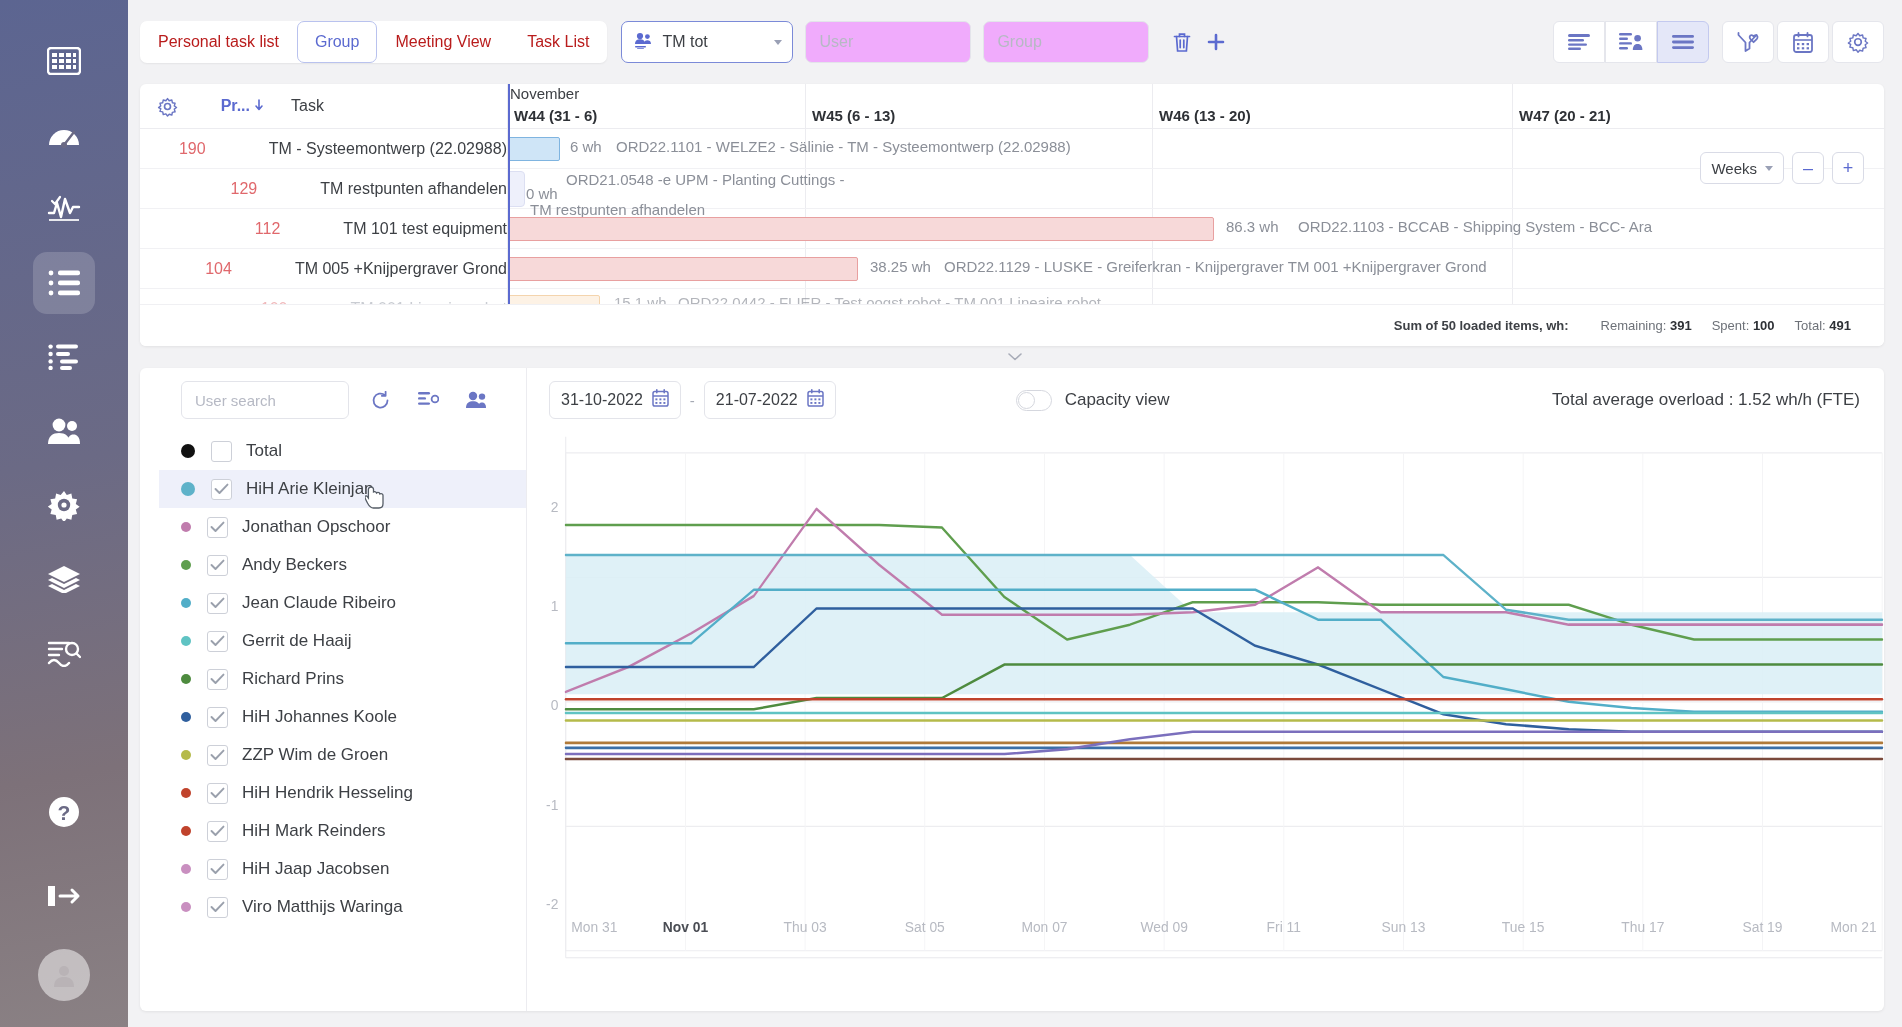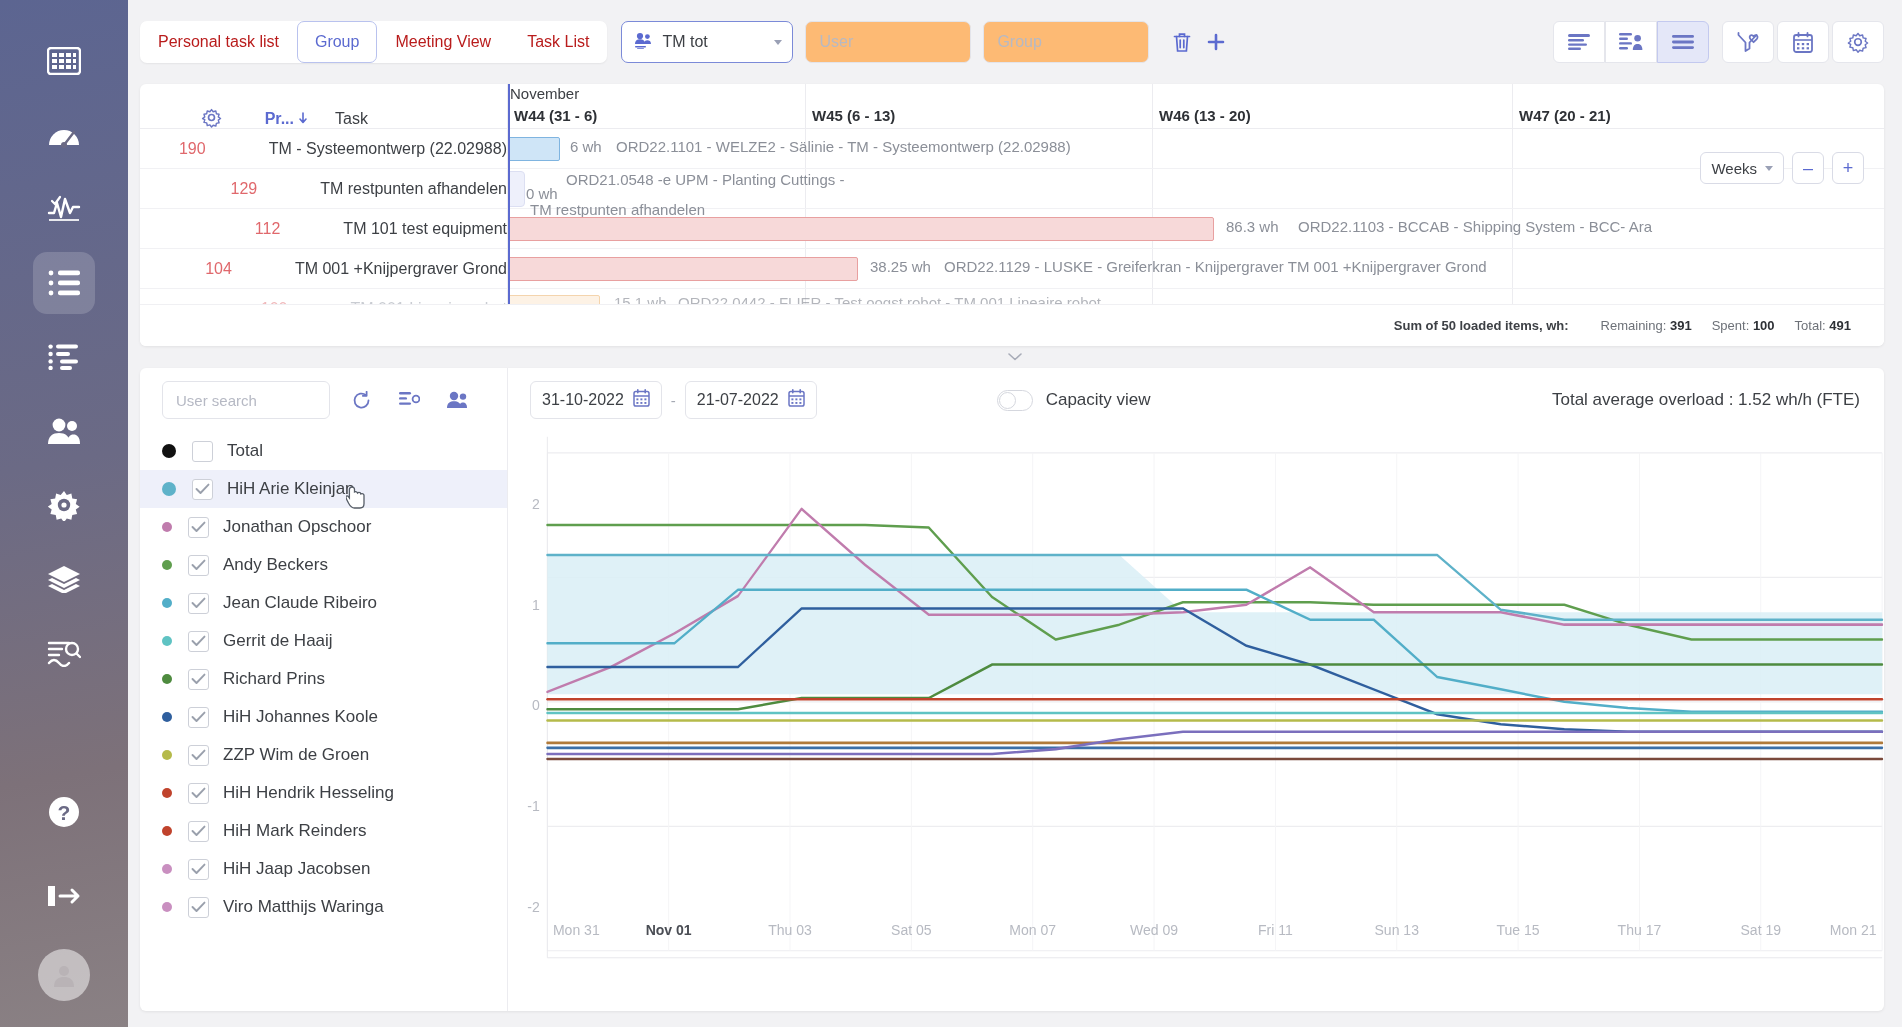--- a/index.html
+++ b/index.html
@@ -53,21 +53,21 @@
   .tabgroup .tab.sel { color: #5b6ad0; border-color: #b9c2ee; background: #fff; }
   .select-box {
     margin-left: 14px; height: 42px; min-width: 172px; background: #fff;
     border: 1px solid #7b8ad8; border-radius: 7px; display: flex; align-items: center;
     padding: 0 10px 0 12px; gap: 9px; cursor: pointer; position: relative;
   }
   .select-box .val { font-size: 16px; color: #3d4045; flex: 1; }
   .caret { width: 0; height: 0; border-left: 4px solid transparent;
            border-right: 4px solid transparent; border-top: 5px solid #9aa0b5; }
   .tb-input {
-    margin-left: 12px; height: 42px; width: 166px; background: #fdba74;
+    margin-left: 12px; height: 42px; width: 166px; background: #f0abfc;
     border: 1px solid #e3e4ea; border-radius: 7px; padding: 0 13px;
     font-size: 16px; color: #3d4045; font-family: inherit;
   }
   .tb-input::placeholder { color: #b6b9c4; }
   .icon-btn { width: 34px; height: 34px; display: flex; align-items: center;
               justify-content: center; cursor: pointer; }
   .tb-spacer { flex: 1; }
   .viewgroup { display: flex; gap: 3px; }
   .vbtn { width: 52px; height: 42px; background: #fff; border: 1px solid #e5e6ec;
           border-radius: 6px; display: flex; align-items: center; justify-content: center;
@@ -77,21 +77,21 @@
   .vbtn.lastseg { border-top-left-radius: 0; border-bottom-left-radius: 0; }
   .vbtn.on { background: #e4e7f8; border-color: #c3c9ef; }
   .vbtn.gap { margin-left: 10px; }
 
   
   .gantt-panel { margin: 0 18px 0 12px; background: #fff; border-radius: 6px;
                  box-shadow: 0 1px 3px rgba(0,0,0,.07);
                  height: 262px; position: relative; overflow: hidden; display:flex; flex-direction:column;}
   .gantt-body { display: flex; flex: 1; position: relative; overflow: hidden; }
   .grid-left { width: 368px; flex: 0 0 368px; border-right: 1px solid #ececf0; }
-  .gl-head { height: 45px; display: flex; align-items: flex-end; border-bottom: 1px solid #ececf0; padding-left: 44px; }
+  .gl-head { height: 45px; display: flex; align-items: center; border-bottom: 1px solid #ececf0; }
   .gl-head .cog { width: 54px; display: flex; justify-content: center; }
   .gl-head .pr { width: 80px; text-align: right; padding-right: 10px; color: #5b6ad0;
                  font-size: 16px; font-weight: bold; display:flex; align-items:center; justify-content:flex-end; gap:4px;}
   .gl-head .tk { padding-left: 17px; font-size: 16px; color: #3d4045; }
   .grow { height: 40px; display: flex; align-items: center; border-bottom: 1px solid #f1f1f4; gap: 36px; }
   .grow .c1 { width: 54px; }
   .grow .pr { width: 80px; text-align: right; padding-right: 10px; color: #e0686c; font-size: 16px; }
   .grow .tk { padding-left: 17px; font-size: 16px; color: #3d4045; white-space: nowrap; }
   .grow.faded .pr { color: #f0b8ba; }
   .grow.faded .tk { color: #c9ccd2; }
@@ -126,21 +126,21 @@
             background: #fff; border-top: 1px solid #f0f0f3; }
   .sumbar .lbl { font-weight: bold; color: #3d4045; margin-right: 12px; }
   .sumbar .kv { color: #6d7178; margin-left: 20px; }
   .sumbar .kv b { color: #2e3136; }
 
   .splitter { height: 22px; display: flex; align-items: center; justify-content: center;
               color: #9aa0b5; font-size: 11px; cursor: row-resize; }
 
   
   .bottom { flex: 1; margin: 0 18px 16px 12px; background: #fff; border-radius: 6px;
-            box-shadow: 0 1px 3px rgba(0,0,0,.07); display: flex; overflow: hidden; }
+            box-shadow: 0 1px 3px rgba(0,0,0,.07); display: flex; overflow: hidden; padding-left: 19px; }
   .users-pane { width: 368px; flex: 0 0 368px; border-right: 1px solid #ececf0;
                 display: flex; flex-direction: column; }
   .users-top { height: 64px; display: flex; align-items: center; padding: 0 14px 0 22px; gap: 14px; }
   .user-search { width: 168px; height: 38px; border: 1px solid #e3e4ea; border-radius: 6px;
                  padding: 0 13px; font-size: 15px; color: #3d4045; font-family: inherit; }
   .user-search::placeholder { color: #b6b9c4; }
   .users-hd { display: flex; align-items: center; padding: 8px 22px 10px 22px; }
   .users-hd .chev { margin-right: 12px; color: #8b8f98; }
   .users-hd .t { font-size: 17px; color: #3d4045; flex: 1; }
   .users-hd .sel-all { color: #5b6ad0; font-size: 16px; cursor: pointer; }
@@ -442,21 +442,21 @@
             <div class="tk">TM restpunten afhandelen</div>
           </div>
           <div class="grow">
             <div class="c1"></div>
             <div class="pr">112</div>
             <div class="tk">TM 101 test equipment</div>
           </div>
           <div class="grow">
             <div class="c1"></div>
             <div class="pr">104</div>
-            <div class="tk">TM 001 +Knijpergraver Grond</div>
+            <div class="tk">TM 005 +Knijpergraver Grond</div>
           </div>
           <div class="grow faded">
             <div class="c1"></div>
             <div class="pr">100</div>
             <div class="tk">TM 001 Lineaire robot</div>
           </div>
         </div>
 
         <div class="grid-right">
 

